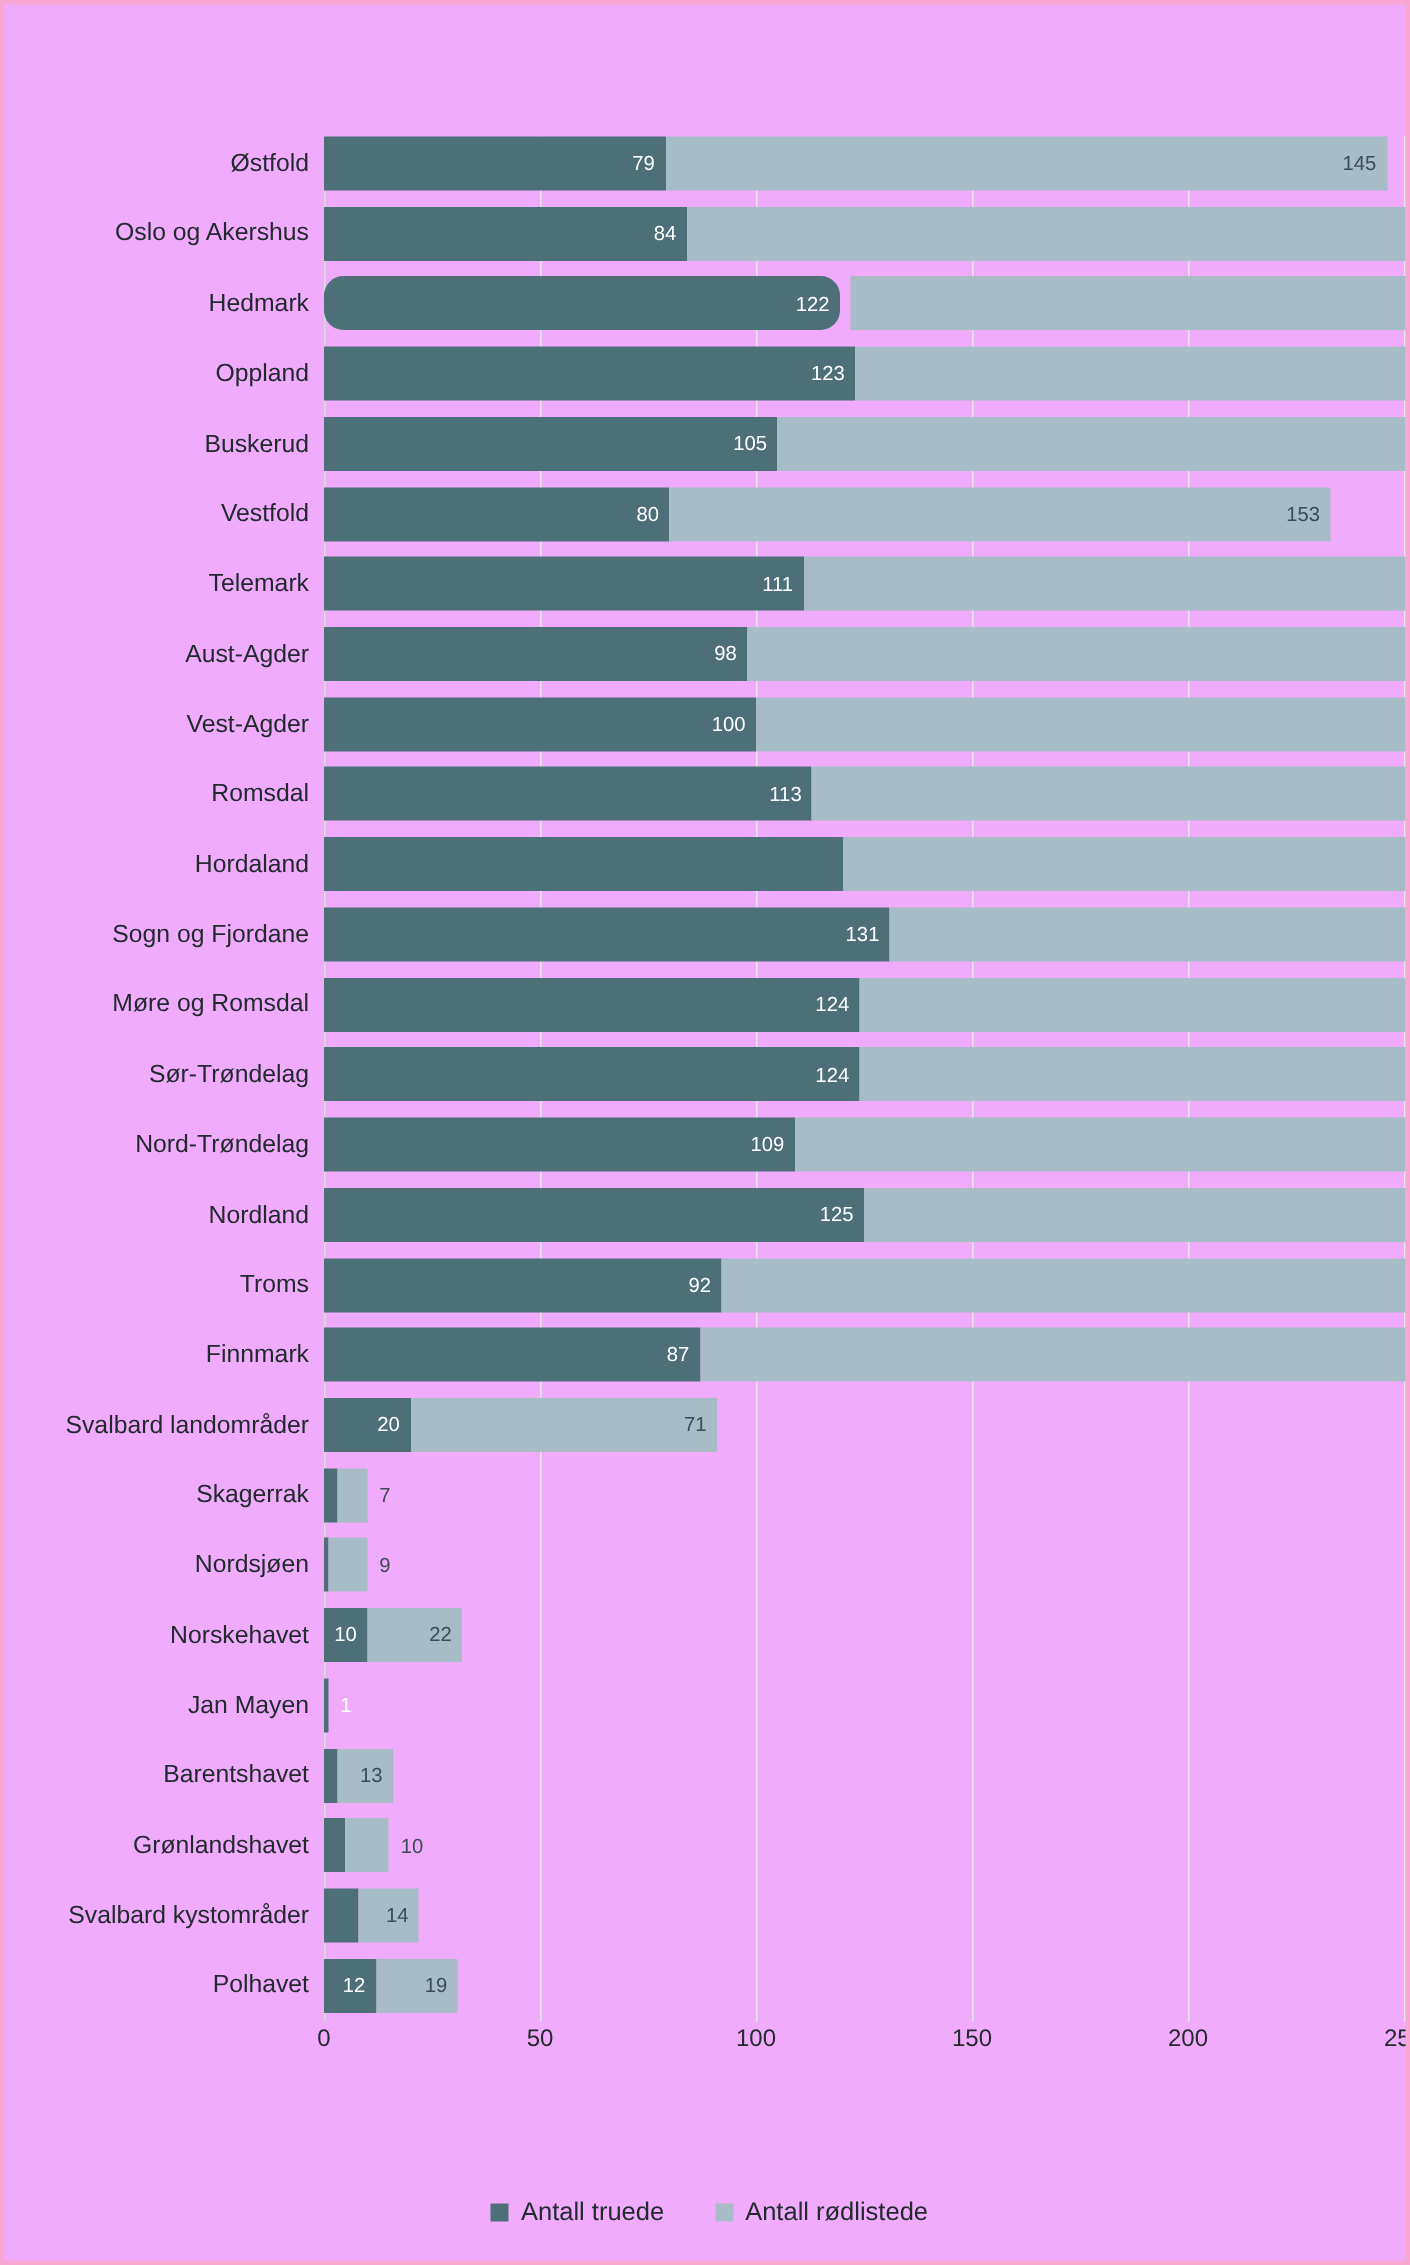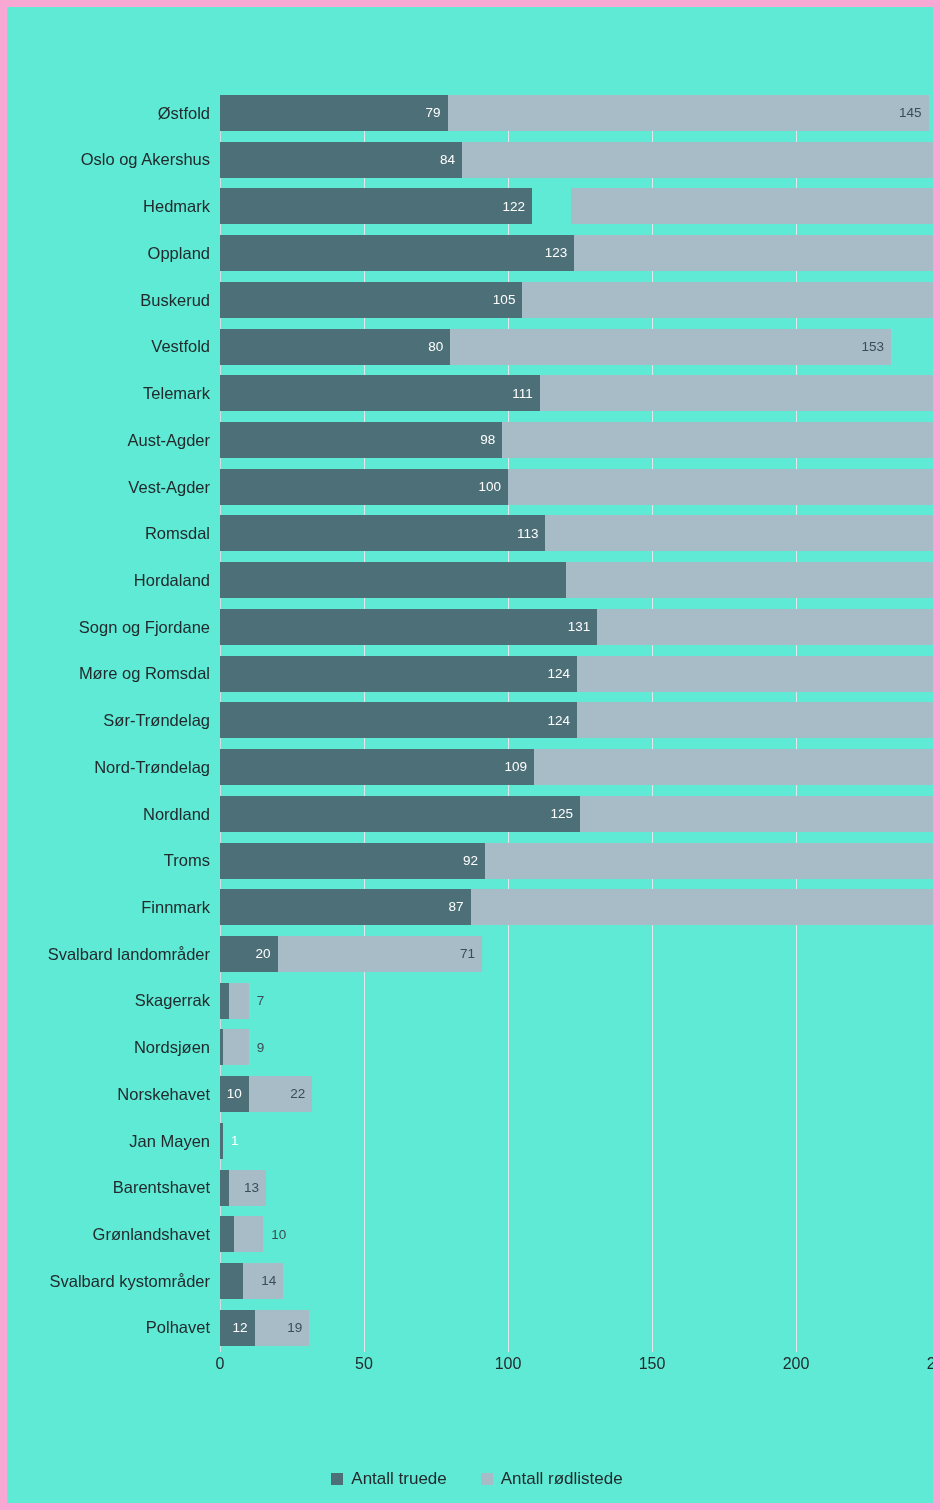--- a/index.html
+++ b/index.html
@@ -5,22 +5,22 @@
   * { box-sizing: border-box; }
   html, body {
     margin: 0; padding: 0;
     background: #ffffff;
     font-family: "Liberation Sans", sans-serif;
   }
   #page {
     position: relative;
     width: 940px;
     height: 1510px;
-    background: #5eead4;
-    border: 7px solid #f9a8d4;
+    background: #f0abfc;
+    border: 3px solid #f9a8d4;
     overflow: hidden;
   }
 
   
   #plot {
     position: absolute;
     left: 0; top: 0;
     width: 940px;
     height: 1340px;
   }
@@ -165,21 +165,21 @@
           <div class="bars" style="width: 720px;">
             <div class="seg dark" style="left: 0px; width: 241.92px;">
               <span class="seg-val">84</span>
             </div>
             <div class="seg light" style="left: 241.92px; width: 532.8px;"></div>
           </div>
         </div>
         <div class="row" style="top: 181.44px; height: 36px;">
           <div class="cat-label">Hedmark</div>
           <div class="bars" style="width: 720px;">
-            <div class="seg dark" style="left: 0px; width: 312px;">
+            <div class="seg dark" style="left: 0px; width: 344px; border-radius: 13px;">
               <span class="seg-val">122</span>
             </div>
             <div class="seg light" style="left: 351.36px; width: 673.92px;"></div>
           </div>
         </div>
         <div class="row" style="top: 228.16px; height: 36px;">
           <div class="cat-label">Oppland</div>
           <div class="bars" style="width: 720px;">
             <div class="seg dark" style="left: 0px; width: 354.24px;">
               <span class="seg-val">123</span>

